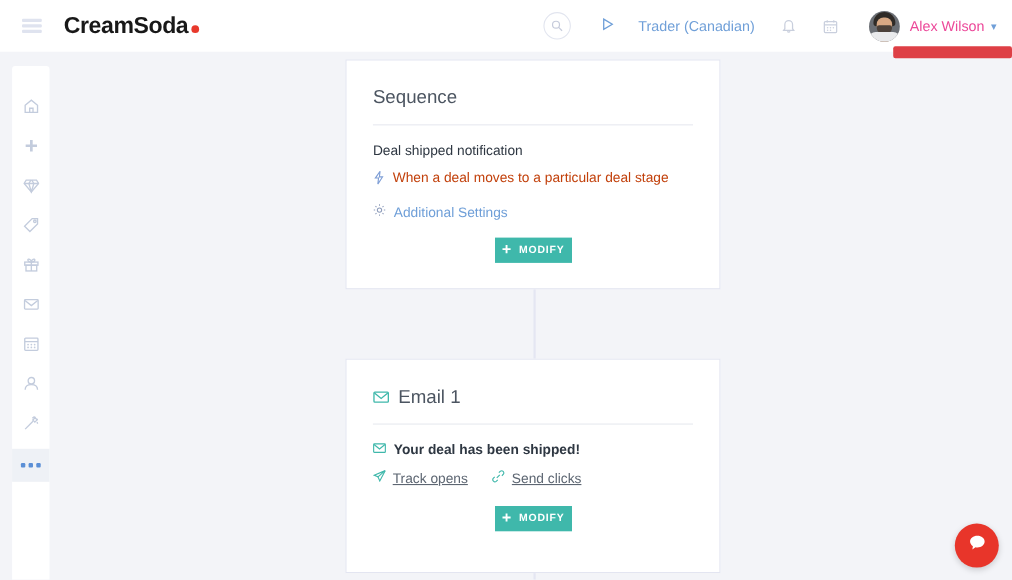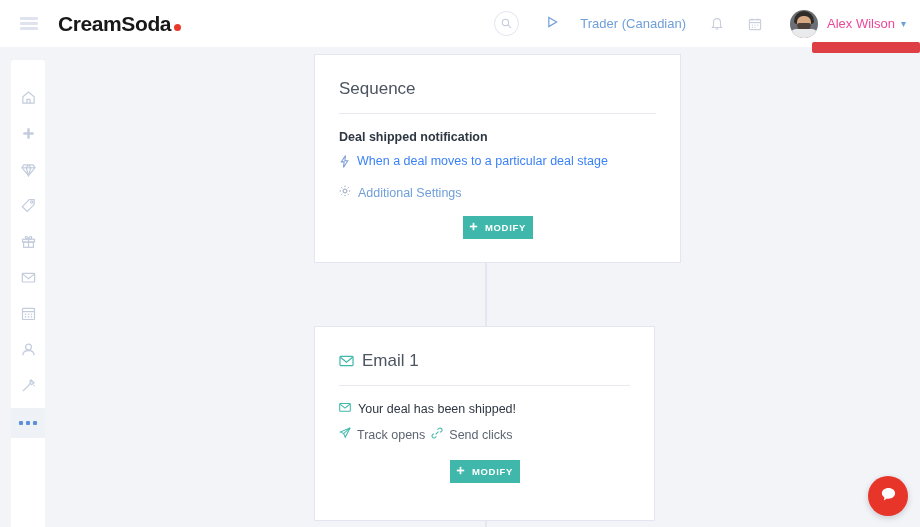--- a/index.html
+++ b/index.html
@@ -123,55 +123,55 @@
     position: absolute; left: 485px; top: 520px;
     width: 2px; height: 7px; background: #e4e6f2;
   }
 
   .card {
     position: absolute;
     background: #ffffff;
     border: 1px solid #e3e5f1;
     padding: 24px 24px 20px 24px;
   }
-  #card-sequence { left: 314px; top: 54px; width: 367px; height: 209px; }
+  #card-sequence { left: 314px; top: 54px; width: 341px; height: 209px; }
   #card-email { left: 314px; top: 326px; width: 341px; height: 195px; }
 
   .card-title {
     font-size: 17px; color: #4c5561; font-weight: normal;
     display: flex; align-items: center; gap: 8px;
   }
   .card-title .ico { color: #3fb8ab; display: flex; align-items: center; }
   .card-divider {
     height: 1px; background: #e7e9ef; margin-top: 14px; margin-bottom: 16px;
   }
   .row-strong {
-    font-size: 12.5px; font-weight: bold; color: #2e3742; margin-bottom: 10px;
+    font-size: 12.5px; font-weight: normal; color: #2e3742; margin-bottom: 10px;
   }
   .row {
     display: flex; align-items: center; gap: 7px;
-    font-size: 12.5px; color: #3b82f6; margin-bottom: 5px;
+    font-size: 12.5px; color: #c2410c; margin-bottom: 5px;
   }
   .row .ico { display: flex; align-items: center; flex: 0 0 auto; }
   .ico-bolt { color: #7e9ed6; }
   .ico-date { color: #f09a9a; }
   .ico-gear { color: #8f9dbb; }
   .ico-teal { color: #3fb8ab; }
   .link-row {
     display: flex; align-items: center; gap: 7px;
     font-size: 12.5px; color: #6f9fd8; margin-top: 17px; cursor: pointer;
   }
   .subject-row {
     display: flex; align-items: center; gap: 7px;
-    font-size: 12.5px; font-weight: normal; color: #2e3742;
+    font-size: 12.5px; font-weight: bold; color: #2e3742;
     margin-top: 16px; margin-bottom: 11px;
   }
   .track-row {
-    display: flex; align-items: center; gap: 0;
-    font-size: 12.5px; color: #5d6672;
+    display: flex; align-items: center; gap: 16px;
+    font-size: 12.5px; color: #5d6672; text-decoration: underline;
   }
   .track-row .grp { display: flex; align-items: center; gap: 6px; }
   .track-row .grp + .grp { margin-left: 6px; }
 
   .btn-modify {
     display: flex; align-items: center; justify-content: center; gap: 7px;
     width: 70px; height: 23px;
     background: #3fb8ab; color: #ffffff;
     font-size: 9.5px; font-weight: bold; letter-spacing: 0.7px;
     border: none; cursor: pointer; margin: 0 auto;

